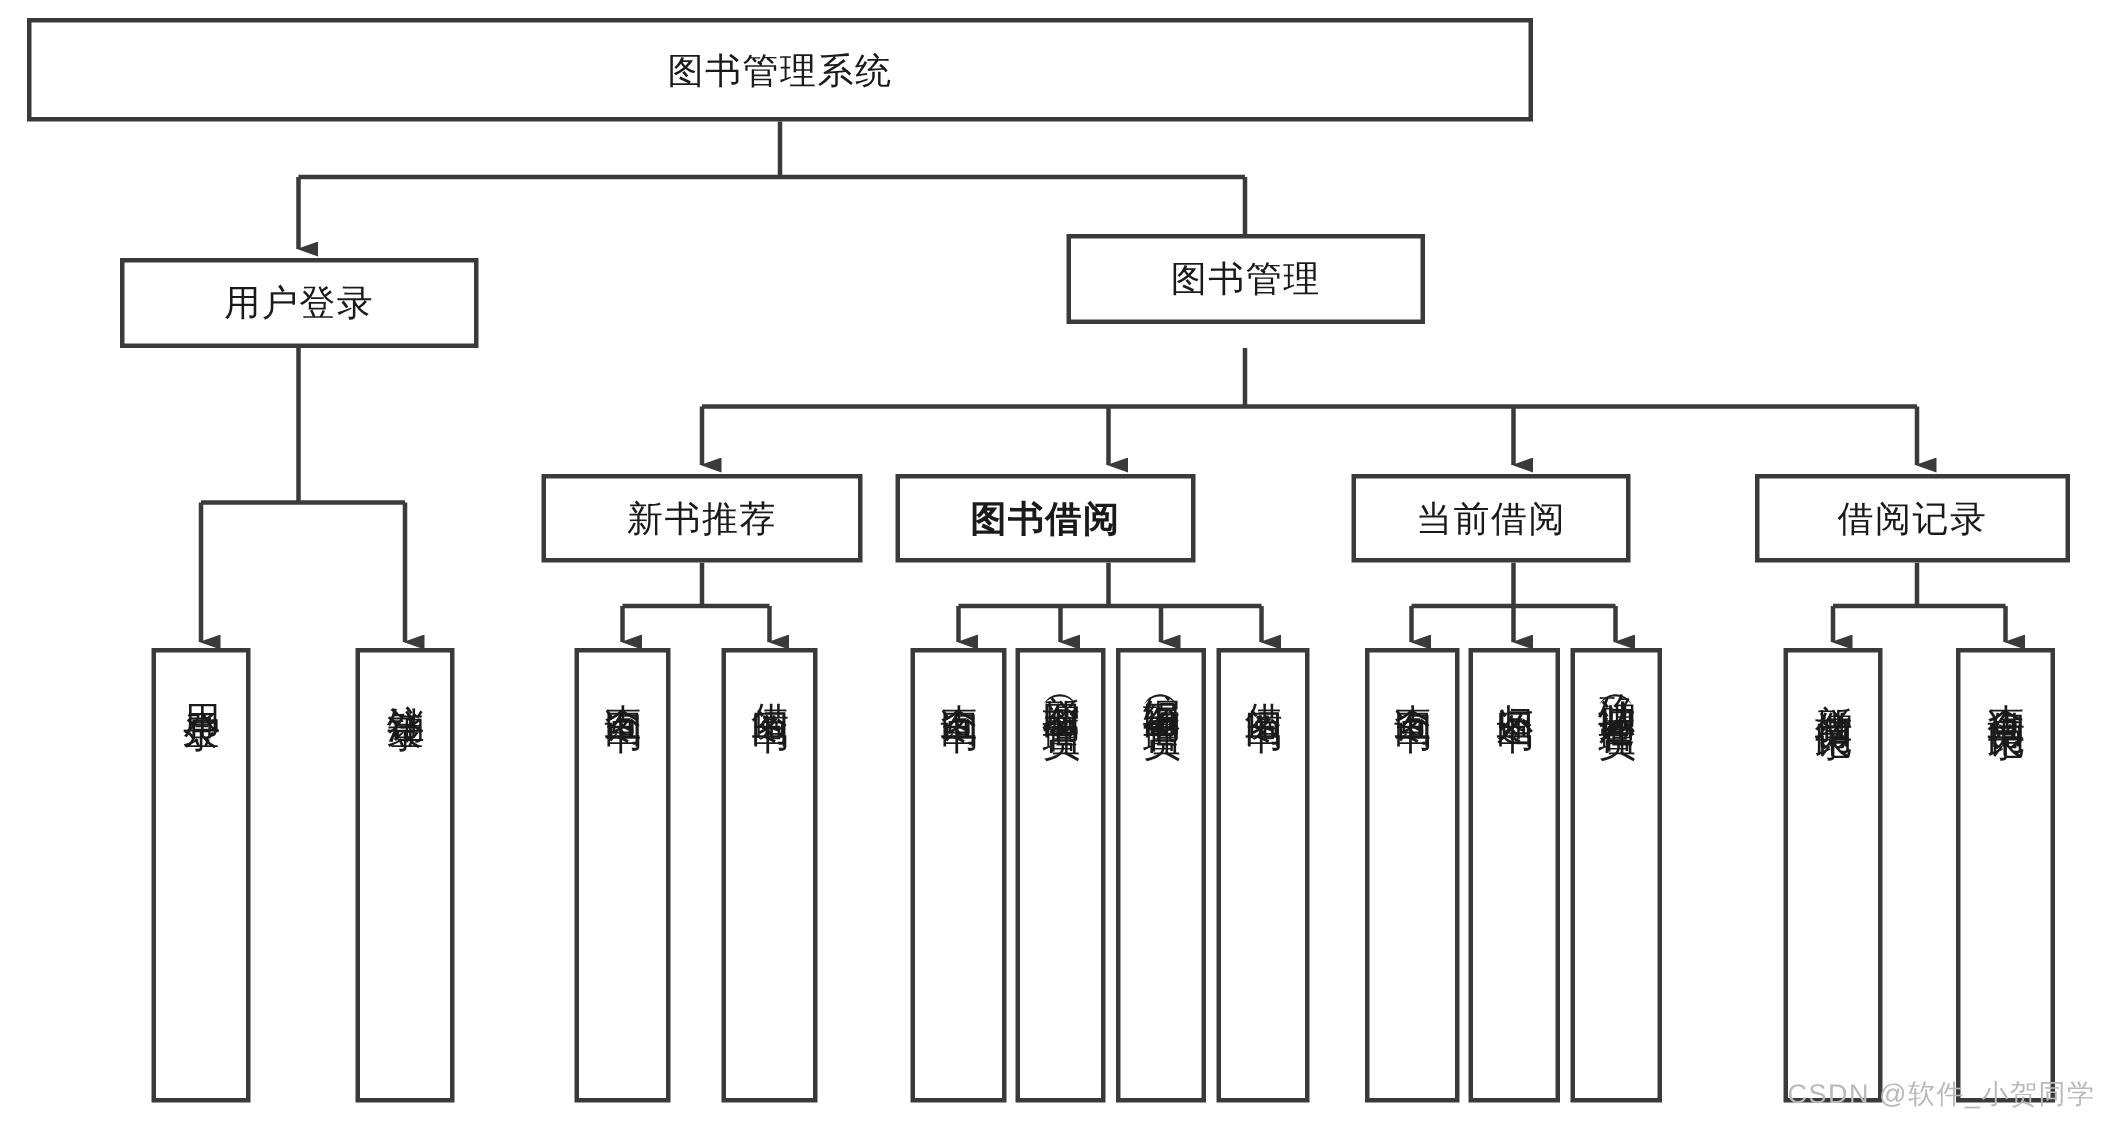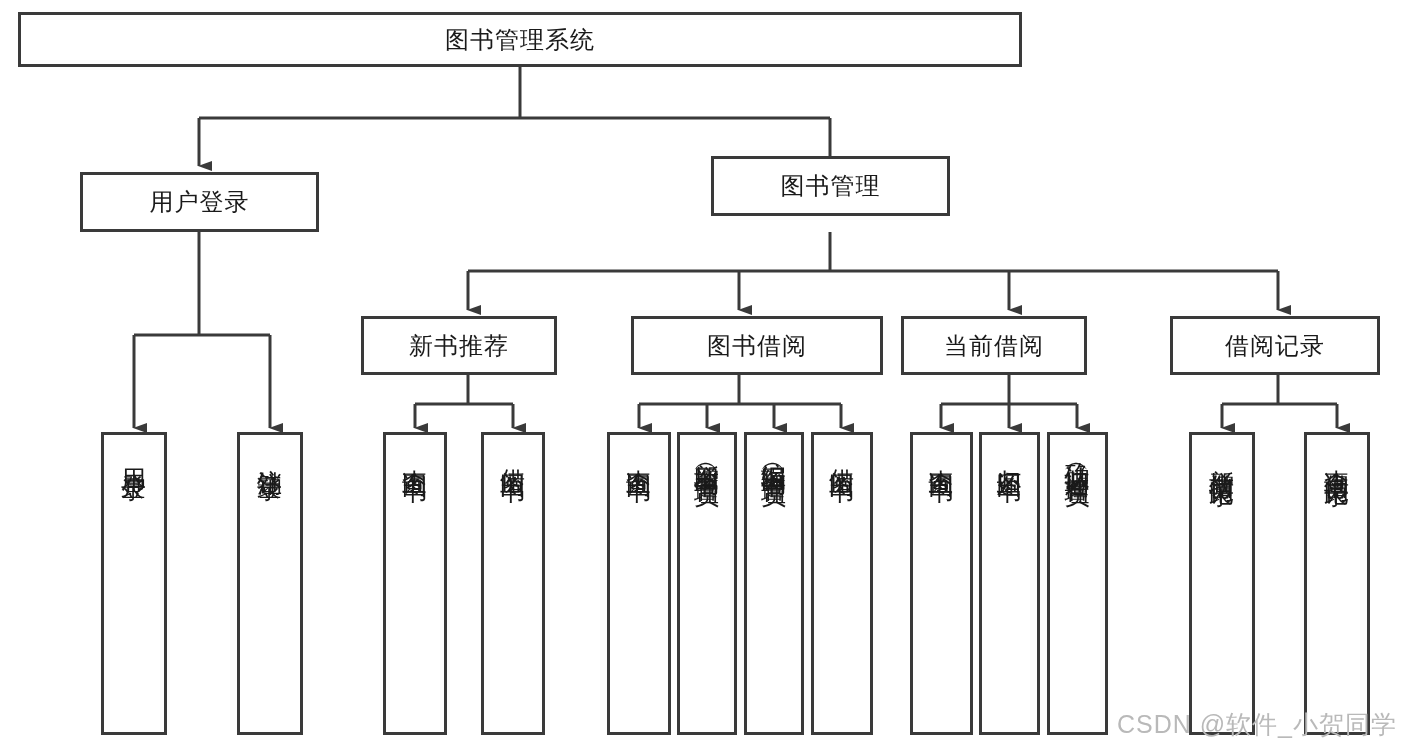--- a/index.html
+++ b/index.html
@@ -52,21 +52,21 @@
   .node.vert.top-align {
     padding-top: 8px;
   }
   .node-label {
     display: block;
   }
   #watermark {
     position: absolute;
     right: 8px;
     bottom: 6px;
-    font-size: 25px;
+    font-size: 18px;
     color: #b9b9b9;
     letter-spacing: 1px;
     user-select: none;
     white-space: nowrap;
   }
 </style>
 </head>
 <body>
 
 <div id="canvas">
@@ -117,37 +117,37 @@
       <path d="M 1009 404 L 1009 428" marker-end="url(#arrow)"></path>
       <path d="M 1077 404 L 1077 428" marker-end="url(#arrow)"></path>
 
       <path d="M 1278 375 L 1278 404"></path>
       <path d="M 1222 404 L 1337 404"></path>
       <path d="M 1222 404 L 1222 428" marker-end="url(#arrow)"></path>
       <path d="M 1337 404 L 1337 428" marker-end="url(#arrow)"></path>
     </g>
   </svg>
 
-  <div class="node horiz" style="left:18px; top:12px; width:1004px; height:55px;">
+  <div class="node horiz" style="left:18px; top:12px; width:1004px; height:69px;">
     <span class="node-label">图书管理系统</span>
   </div>
 
   <div class="node horiz" style="left:80px; top:172px; width:239px; height:60px;">
     <span class="node-label">用户登录</span>
   </div>
 
   <div class="node horiz" style="left:711px; top:156px; width:239px; height:60px;">
     <span class="node-label">图书管理</span>
   </div>
 
-  <div class="node horiz" style="left:361px; top:316px; width:196px; height:59px;">
+  <div class="node horiz" style="left:361px; top:316px; width:214px; height:59px;">
     <span class="node-label">新书推荐</span>
   </div>
 
-  <div class="node horiz" style="left:631px; top:316px; width:252px; height:59px;">
+  <div class="node horiz" style="left:597px; top:316px; width:200px; height:59px;font-weight:bold;">
     <span class="node-label">图书借阅</span>
   </div>
 
   <div class="node horiz" style="left:901px; top:316px; width:186px; height:59px;">
     <span class="node-label">当前借阅</span>
   </div>
 
   <div class="node horiz" style="left:1170px; top:316px; width:210px; height:59px;">
     <span class="node-label">借阅记录</span>
   </div>

